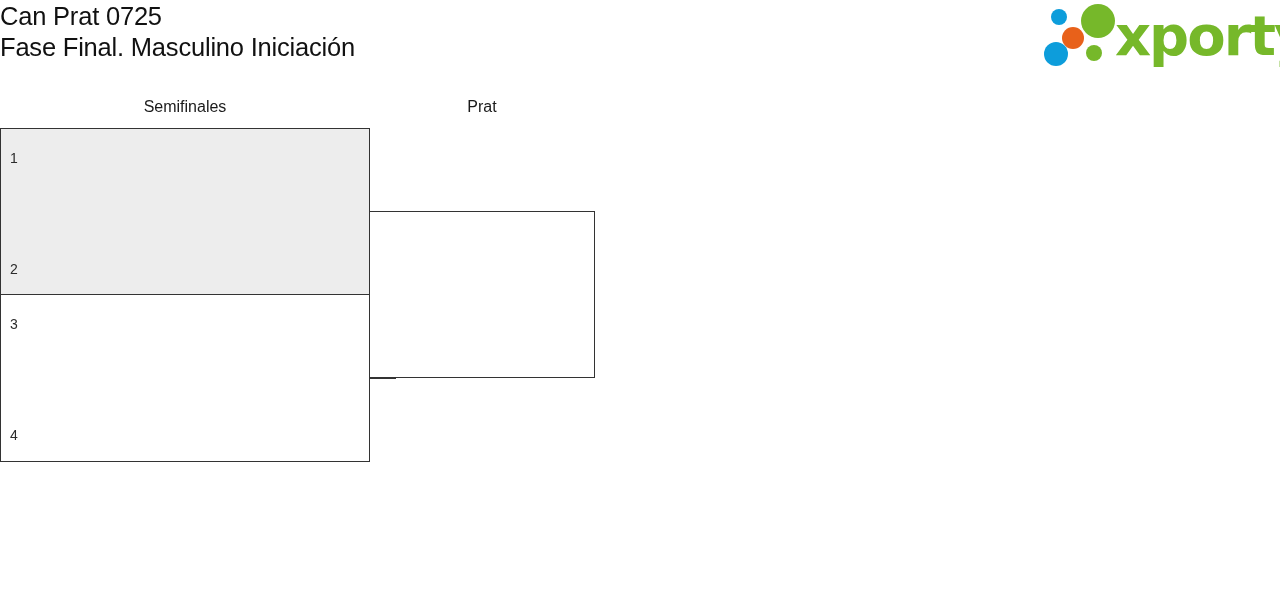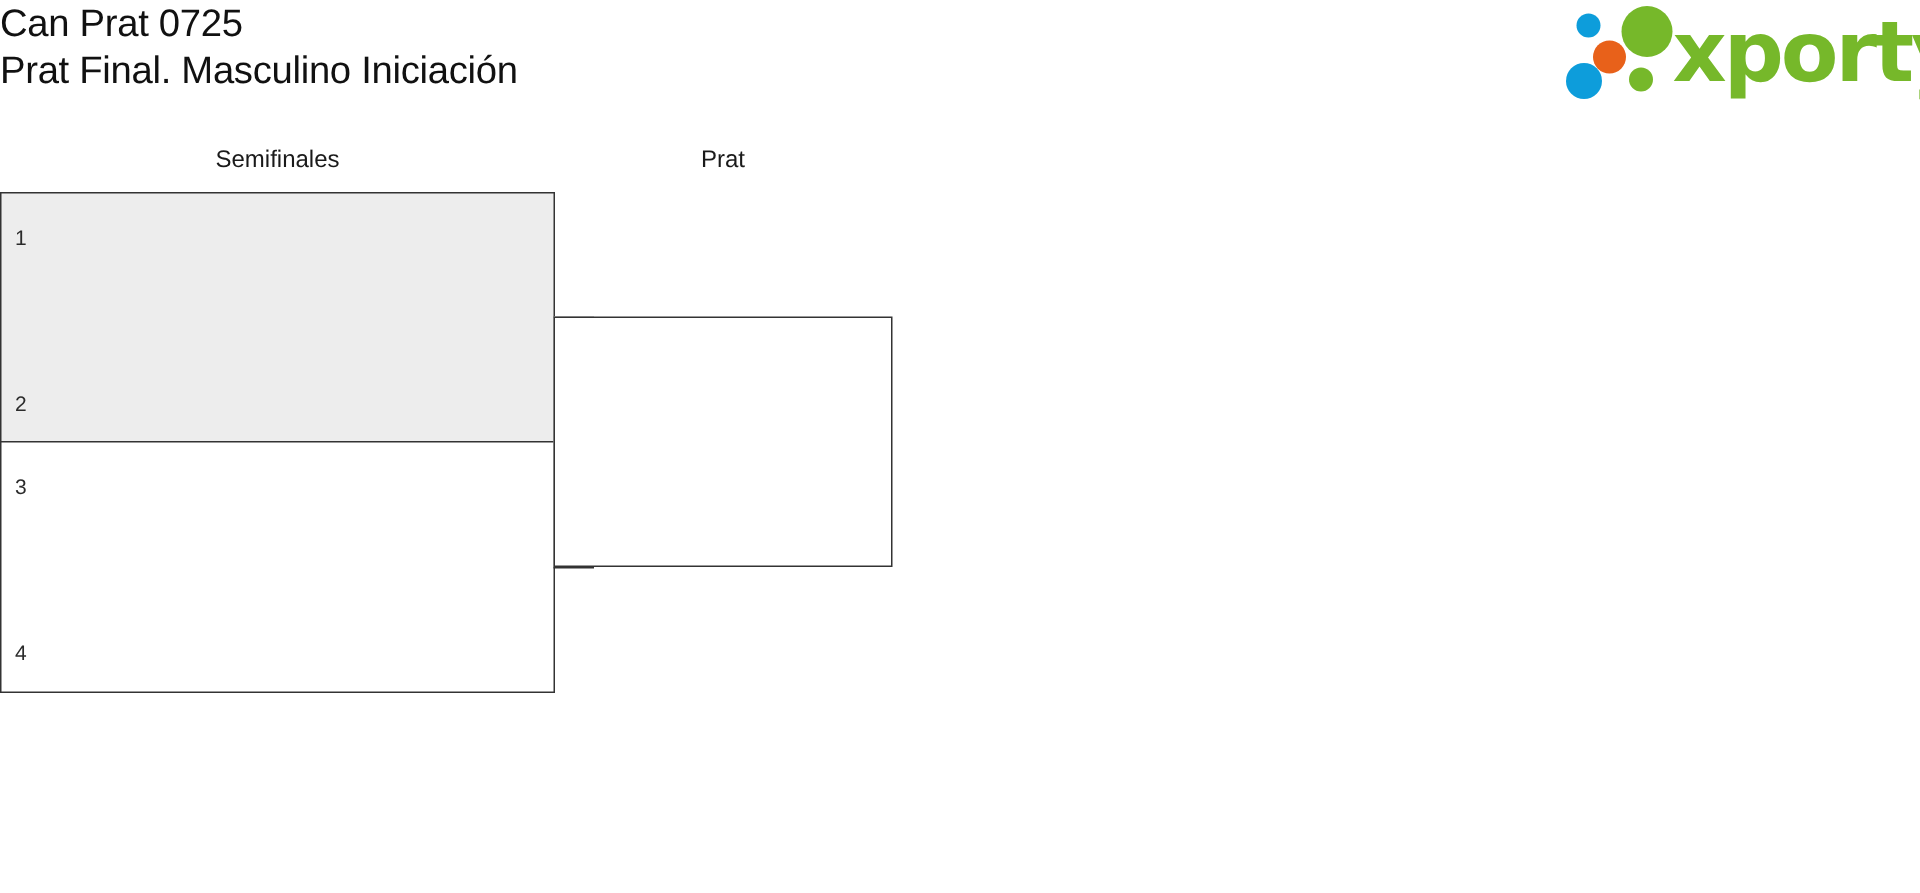--- a/index.html
+++ b/index.html
@@ -124,21 +124,21 @@
     background: #333333;
   }
   #connector-semifinal-1 { left: 369px; top: 211px; width: 27px; }
   #connector-semifinal-2 { left: 369px; top: 378px; width: 27px; }
 </style>
 </head>
 <body>
 
 <div id="page-header">
   <div id="tournament-title">Can Prat 0725</div>
-  <div id="tournament-subtitle">Prat Final. Masculino Iniciación</div>
+  <div id="tournament-subtitle">Fase Final. Masculino Iniciación</div>
 
   <div id="brand-logo">
     <span class="logo-dot" id="logo-dot-blue-top"></span>
     <span class="logo-dot" id="logo-dot-orange"></span>
     <span class="logo-dot" id="logo-dot-blue-bottom"></span>
     <span class="logo-dot" id="logo-dot-green-big"></span>
     <span class="logo-dot" id="logo-dot-green-small"></span>
     <span id="logo-wordmark">xporty</span>
   </div>
 </div>

